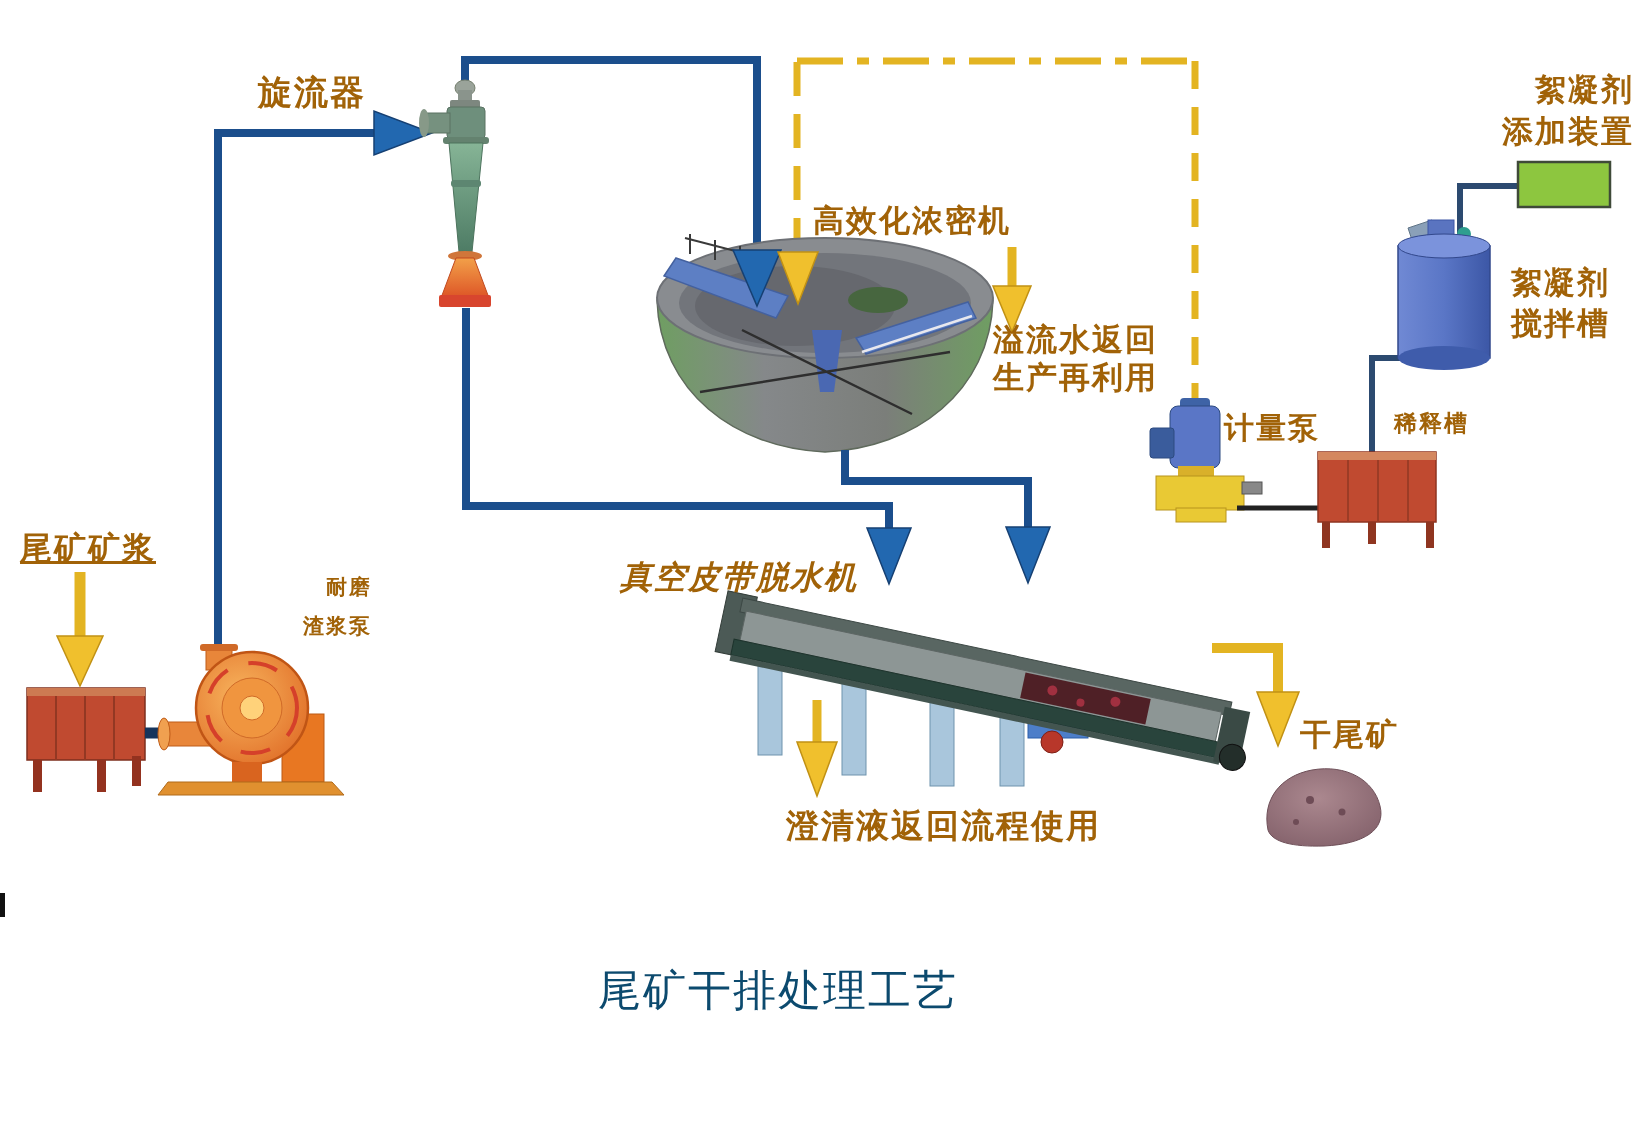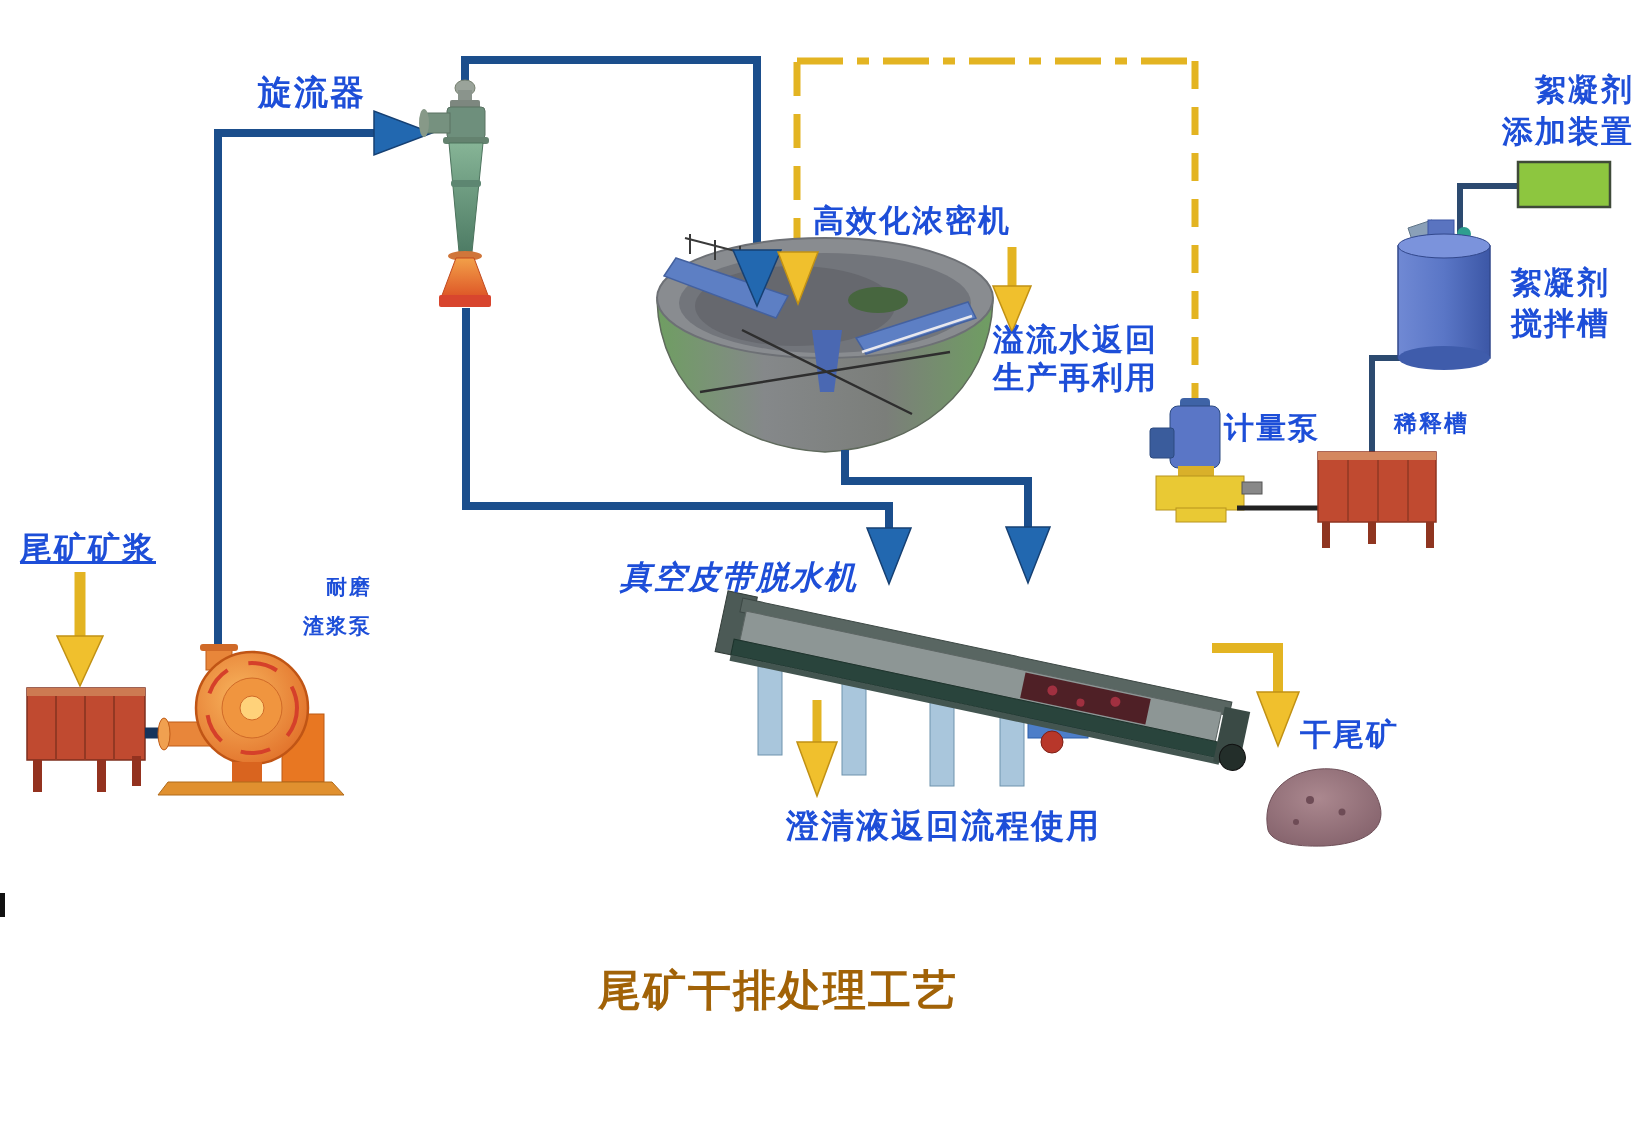--- a/index.html
+++ b/index.html
@@ -1,21 +1,21 @@
 <!DOCTYPE html>
 <html><head>
 <meta charset="utf-8">
 <style>
   html,body{margin:0;padding:0;background:#ffffff;}
   #canvas{position:relative;width:1642px;height:1144px;background:#ffffff;overflow:hidden;
           font-family:"DejaVu Sans","Liberation Sans",sans-serif;}
   #diagram-svg{position:absolute;left:0;top:0;}
-  .lbl{position:absolute;color:#1d4ed8;font-weight:600;letter-spacing:2px;white-space:nowrap;z-index:5;}
+  .lbl{position:absolute;color:#a16207;font-weight:600;letter-spacing:2px;white-space:nowrap;z-index:5;}
   .lbl.center{text-align:right;white-space:normal;}
-  .title{position:absolute;color:#a16207;font-weight:700;z-index:5;white-space:nowrap;}
+  .title{position:absolute;color:#0c4a6e;font-weight:400;z-index:5;white-space:nowrap;}
 </style>
 </head>
 <body>
 
 <div id="canvas">
 
 <svg id="diagram-svg" width="1642" height="1144" viewBox="0 0 1642 1144">
   <defs>
     <linearGradient id="coneGrad" x1="0" y1="0" x2="0" y2="1">
       <stop offset="0" stop-color="#86b496"></stop>

